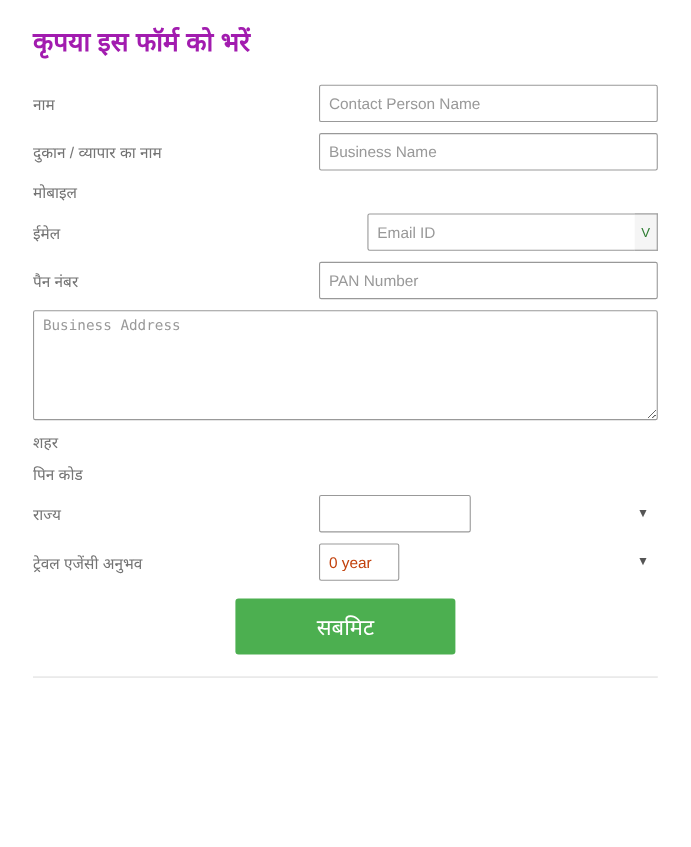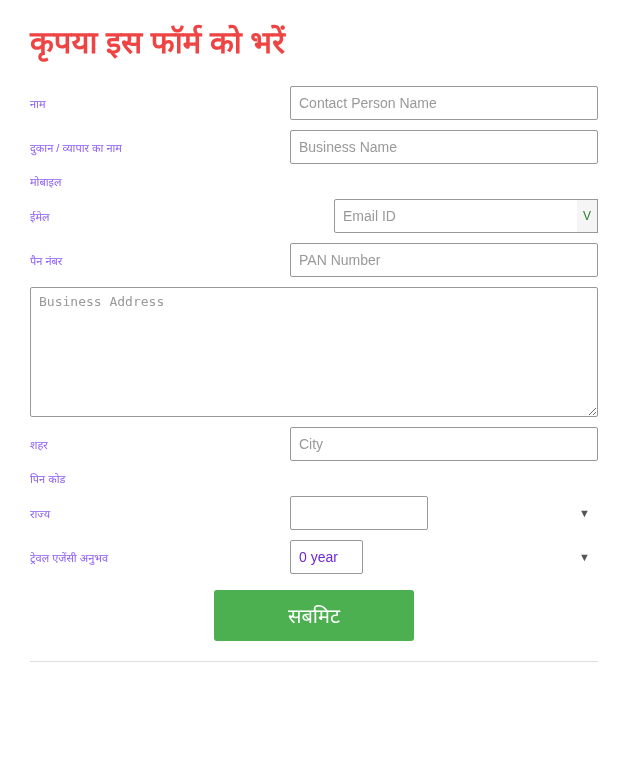--- a/index.html
+++ b/index.html
@@ -10,83 +10,83 @@
 
     body {
       font-family: Arial, sans-serif;
       background: #fff;
       width: 628px;
       min-height: 770px;
       padding: 20px 30px;
     }
 
     .page-title {
-      color: #ef4444;
-      font-size: 31px;
+      color: #a21caf;
+      font-size: 24px;
       font-weight: bold;
       margin-bottom: 24px;
     }
 
     .form-row {
       display: flex;
       align-items: center;
       margin-bottom: 10px;
     }
 
     .form-row.address-row {
       align-items: flex-start;
     }
 
     .field-label {
       width: 260px;
       min-width: 260px;
-      font-size: 11px;
-      color: #8b5cf6;
+      font-size: 14px;
+      color: #737373;
       padding-right: 10px;
     }
 
     .field-input {
       flex: 1;
       height: 34px;
       border: 1px solid #999;
       padding: 5px 8px;
       font-size: 14px;
       color: #b91c1c;
       outline: none;
       border-radius: 2px;
     }
 
     .field-input::placeholder {
       color: #999;
     }
 
     .field-textarea {
       flex: 1;
-      height: 130px;
+      height: 100px;
       border: 1px solid #999;
       padding: 6px 8px;
       font-size: 13px;
       color: #4c1d95;
       font-family: monospace;
       resize: vertical;
       outline: none;
       border-radius: 2px;
     }
 
     .field-textarea::placeholder {
       color: #999;
     }
 
     .field-select {
       flex: 1;
       height: 34px;
       border: 1px solid #999;
       padding: 5px 8px;
       font-size: 14px;
-      color: #6d28d9;
+      color: #c2410c;
       outline: none;
       background: #fff;
       border-radius: 2px;
       appearance: none;
       -webkit-appearance: none;
       cursor: pointer;
     }
 
     .select-wrapper {
       flex: 1;
@@ -184,21 +184,20 @@
   <div class="field-label">पैन नंबर</div>
   <input class="field-input" type="text" placeholder="PAN Number" style="">
 </div>
 
 <div class="form-row address-row">
   <textarea class="field-textarea" placeholder="Business Address" style=""></textarea>
 </div>
 
 <div class="form-row">
   <div class="field-label">शहर</div>
-  <input class="field-input" type="text" placeholder="City" style="">
 </div>
 
 <div class="form-row">
   <div class="field-label">पिन कोड</div>
 </div>
 
 <div class="form-row">
   <div class="field-label">राज्य</div>
   <div class="select-wrapper">
     <select class="field-select" id="state-select"><option value=""></option><option value="Andhra Pradesh">Andhra Pradesh</option><option value="Arunachal Pradesh">Arunachal Pradesh</option><option value="Assam">Assam</option><option value="Bihar">Bihar</option><option value="Chhattisgarh">Chhattisgarh</option><option value="Goa">Goa</option><option value="Gujarat">Gujarat</option><option value="Haryana">Haryana</option><option value="Himachal Pradesh">Himachal Pradesh</option><option value="Jharkhand">Jharkhand</option><option value="Karnataka">Karnataka</option><option value="Kerala">Kerala</option><option value="Madhya Pradesh">Madhya Pradesh</option><option value="Maharashtra">Maharashtra</option><option value="Manipur">Manipur</option><option value="Meghalaya">Meghalaya</option><option value="Mizoram">Mizoram</option><option value="Nagaland">Nagaland</option><option value="Odisha">Odisha</option><option value="Punjab">Punjab</option><option value="Rajasthan">Rajasthan</option><option value="Sikkim">Sikkim</option><option value="Tamil Nadu">Tamil Nadu</option><option value="Telangana">Telangana</option><option value="Tripura">Tripura</option><option value="Uttar Pradesh">Uttar Pradesh</option><option value="Uttarakhand">Uttarakhand</option><option value="West Bengal">West Bengal</option><option value="Delhi">Delhi</option></select>

